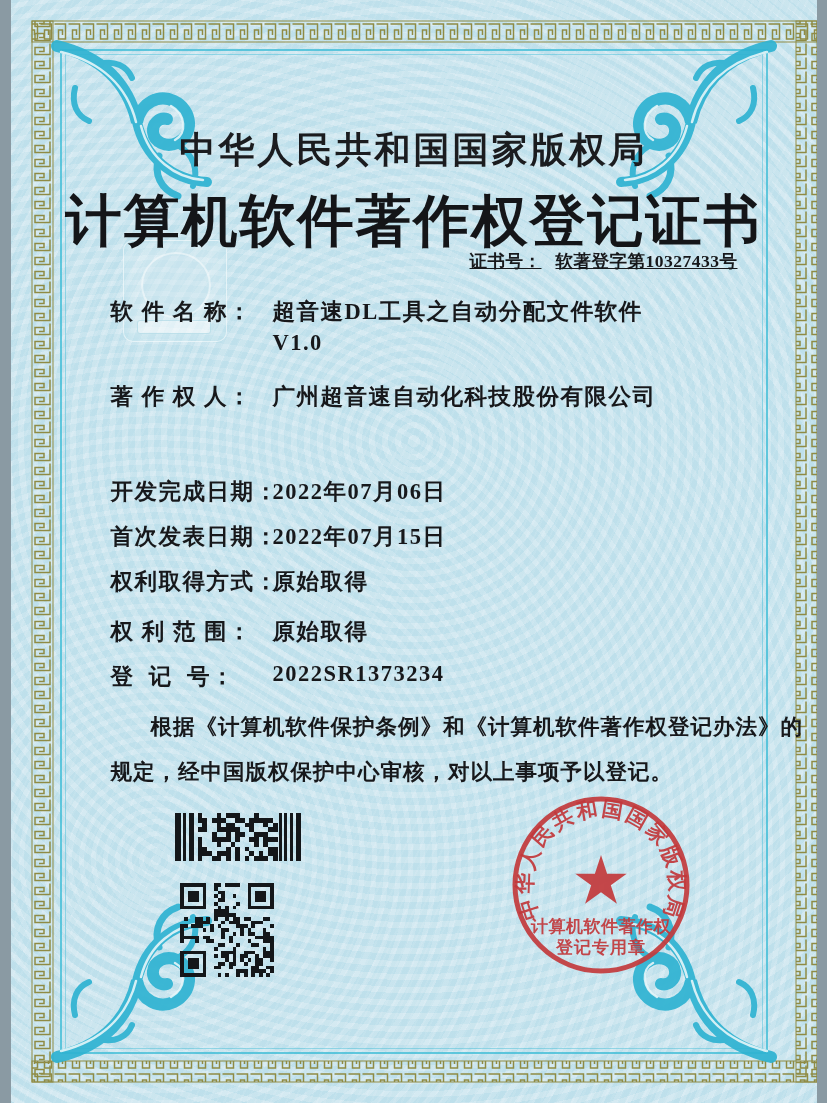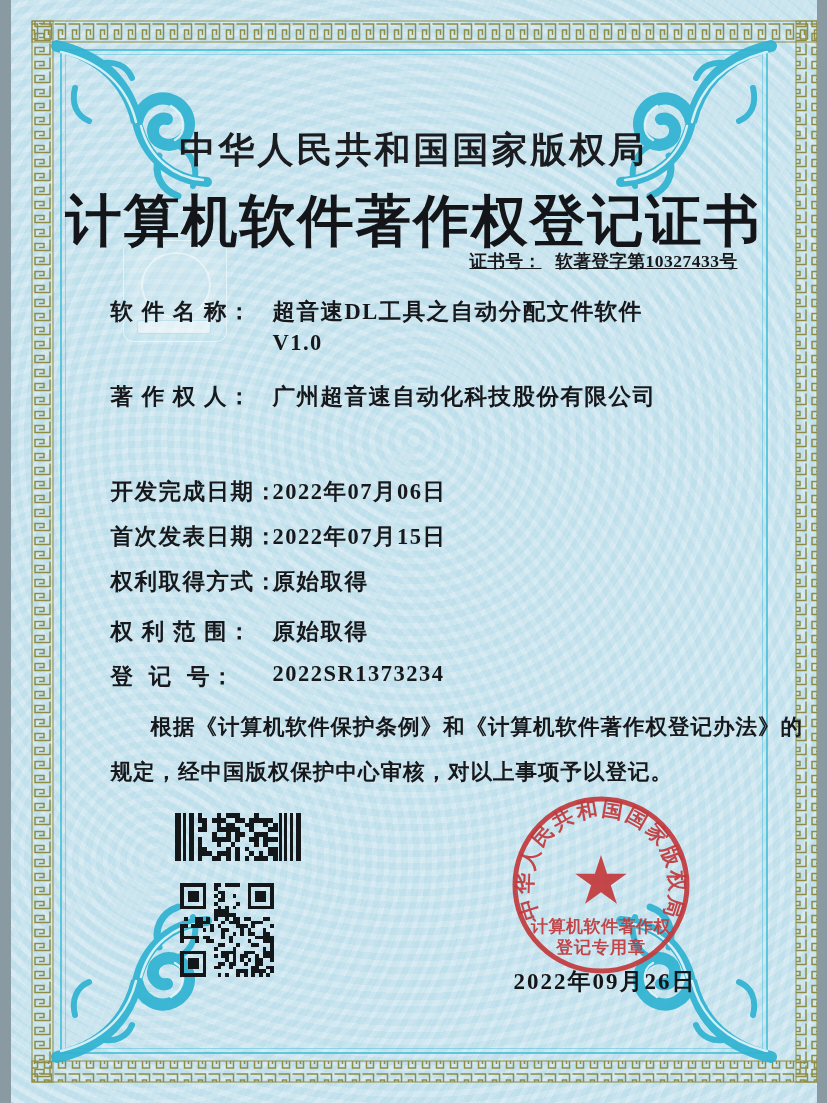--- a/index.html
+++ b/index.html
@@ -451,15 +451,14 @@
     <circle cx="100" cy="100" r="86" fill="none" stroke="#c23a3c" stroke-width="5" opacity=".92"></circle>
     <polygon points="100,70 106.1,88.7 125.7,88.7 109.8,100.2 115.9,118.8 100,107.3 84.1,118.8 90.2,100.2 74.3,88.7 93.9,88.7" fill="#c2383b" opacity=".92"></polygon>
     <path id="arcp" d="M37.5 129.2 A69 69 0 1 1 162.5 129.2" fill="none"></path>
     <text font-size="21" font-weight="700" fill="#c2383b" letter-spacing="2.5" opacity=".92">
       <textPath href="#arcp" startOffset="50%" text-anchor="middle">中华人民共和国国家版权局</textPath>
     </text>
     <text x="100" y="147" text-anchor="middle" font-size="17" font-weight="700" fill="#c2383b" letter-spacing=".5" opacity=".92">计算机软件著作权</text>
     <text x="100" y="168" text-anchor="middle" font-size="17" font-weight="700" fill="#c2383b" letter-spacing="1" opacity=".92">登记专用章</text>
   </svg>
 
-  <div class="issue-date">2022年09月26日</div>
 
 </div>
 
 </body></html>

